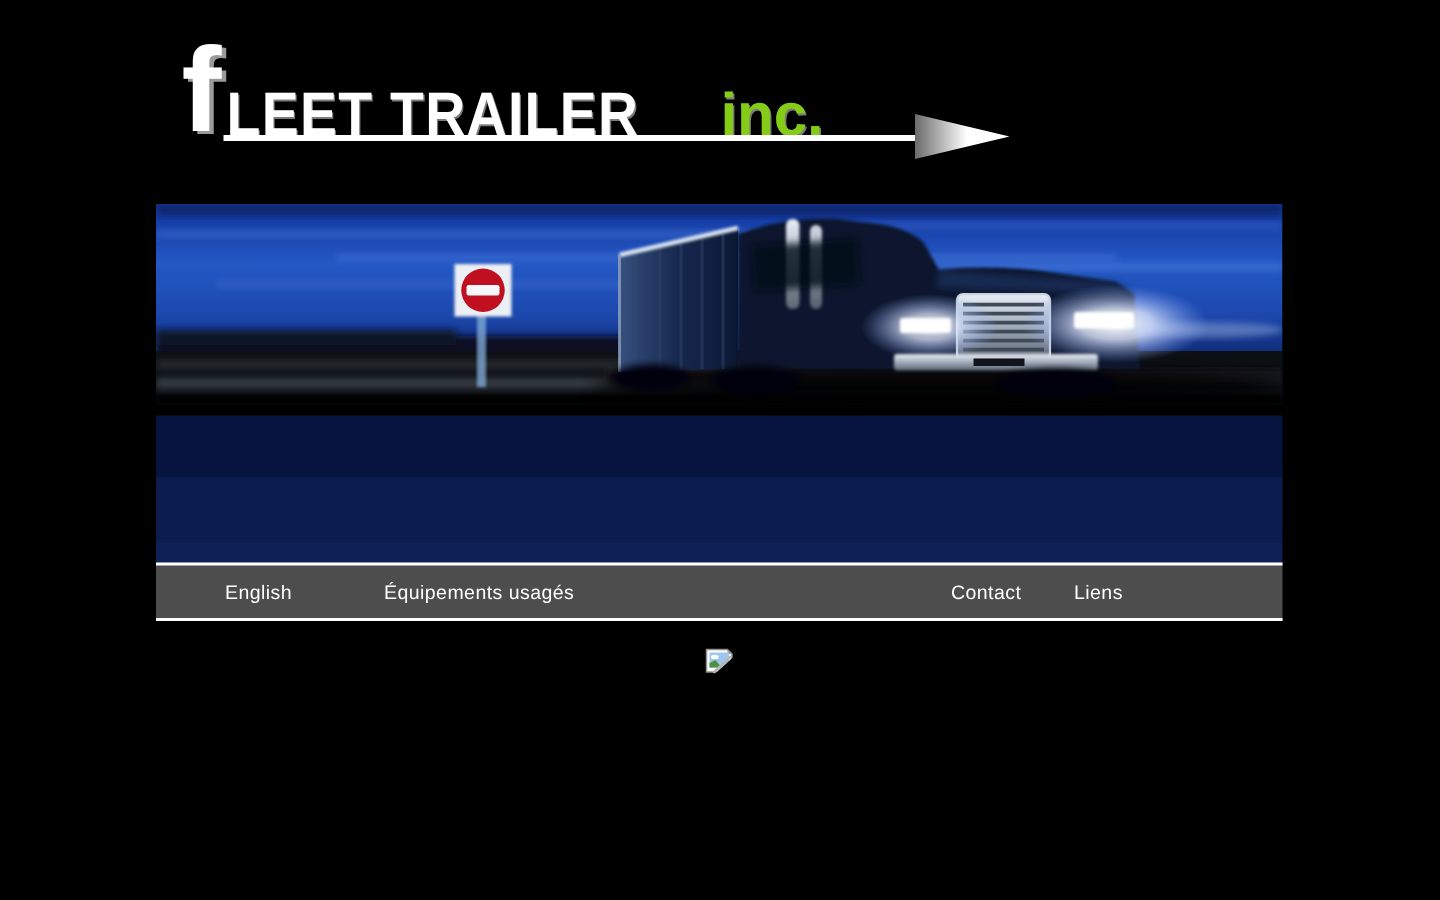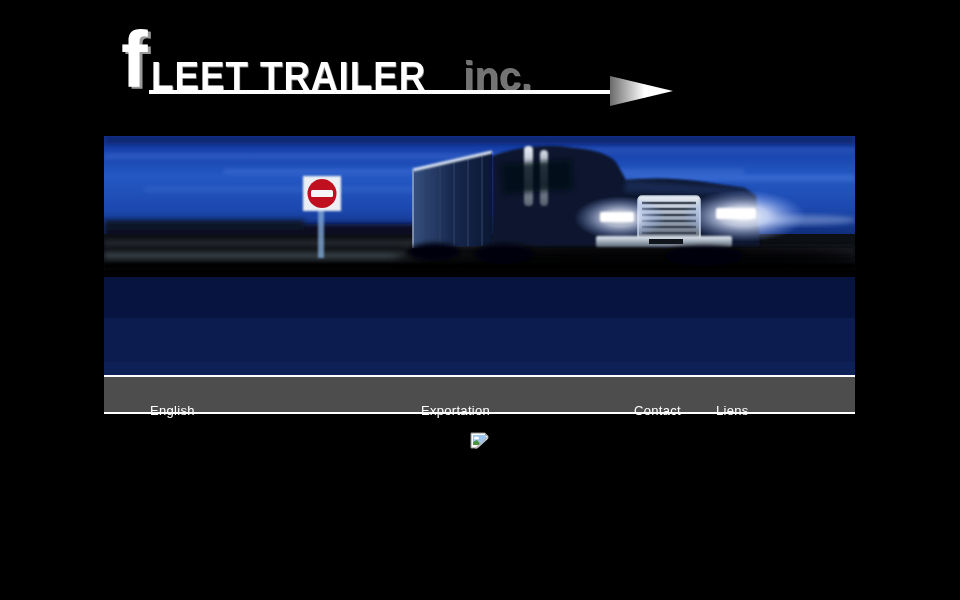--- a/index.html
+++ b/index.html
@@ -7,40 +7,40 @@
          font-family:"Liberation Sans",sans-serif;}
 
   
   .logo{position:absolute;left:0;top:0;width:960px;height:130px;}
   .logo-f{position:absolute;left:121px;top:20px;font-size:80px;font-weight:bold;
           line-height:1;color:#fff;text-shadow:3px 2px 0 #9a9a9a;}
   .logo-text{position:absolute;left:151px;top:53px;white-space:nowrap;}
   .logo-name{font-size:41px;font-weight:bold;color:#fff;letter-spacing:1px;
              display:inline-block;transform:scaleX(.9);transform-origin:left bottom;
              text-shadow:1px 1px 0 #7a7a7a;}
-  .logo-suffix{font-size:40px;font-weight:bold;color:#737373;margin-left:2px;
+  .logo-suffix{font-size:40px;font-weight:bold;color:#84cc16;margin-left:19px;
                display:inline-block;text-shadow:1px 1px 0 #7a7a7a;}
   .logo-underline{position:absolute;left:149px;top:90px;width:472px;height:4px;background:#fff;}
   .logo-arrow{position:absolute;left:610px;top:76px;width:63px;height:30px;
               background:linear-gradient(90deg,#6a6a6a,#fff 55%);
               clip-path:polygon(0 0,100% 50%,0 100%);}
 
   
   .banner{position:absolute;left:104px;top:136px;width:751px;height:134px;display:block;}
 
   
   .band{position:absolute;left:104px;width:751px;}
   .band-a{top:277px;height:41px;background:#081440;}
   .band-b{top:318px;height:44px;background:#0c1c4e;}
   .band-c{top:362px;height:13px;background:#0e2156;}
 
   
   .nav{position:absolute;left:104px;top:375px;width:751px;height:35px;background:#4d4d4d;
        border-top:2px solid #fff;border-bottom:2px solid #fff;box-sizing:content-box;}
-  .nav-item{position:absolute;top:16px;height:46px;line-height:35px;color:#fff;font-size:13px;
+  .nav-item{position:absolute;top:0;height:46px;line-height:35px;color:#fff;font-size:13px;
             letter-spacing:.3px;cursor:pointer;white-space:nowrap;}
 
   
   .broken-img{position:absolute;left:470px;top:432px;width:20px;height:18px;}
 </style>
 </head>
 <body>
 
 <div id="stage">
 
@@ -162,21 +162,21 @@
       </g>
     </g>
   </svg>
 
   <div class="band band-a"></div>
   <div class="band band-b"></div>
   <div class="band band-c"></div>
 
   <div class="nav">
     <span class="nav-item" style="left:46px">English</span>
-    <span class="nav-item" style="left:317px">Exportation</span>
+    <span class="nav-item" style="left:152px">Équipements usagés</span>
     <span class="nav-item" style="left:530px">Contact</span>
     <span class="nav-item" style="left:612px">Liens</span>
   </div>
 
   <svg class="broken-img" viewBox="0 0 20 18">
     <polygon points="1,1 15,1 18,4 18,8 8,16 1,16" fill="#fcfcfc" stroke="#8f8f8f" stroke-width="1"></polygon>
     <polygon points="15,1 18,4 15,4" fill="#9a9a9a"></polygon>
     <rect x="3" y="3" width="13" height="10" fill="#9ec7ef"></rect>
     <ellipse cx="6.5" cy="6" rx="2.6" ry="1.5" fill="#ffffff"></ellipse>
     <polygon points="3,13 3,10 7,8 11,13" fill="#4e9140"></polygon>

